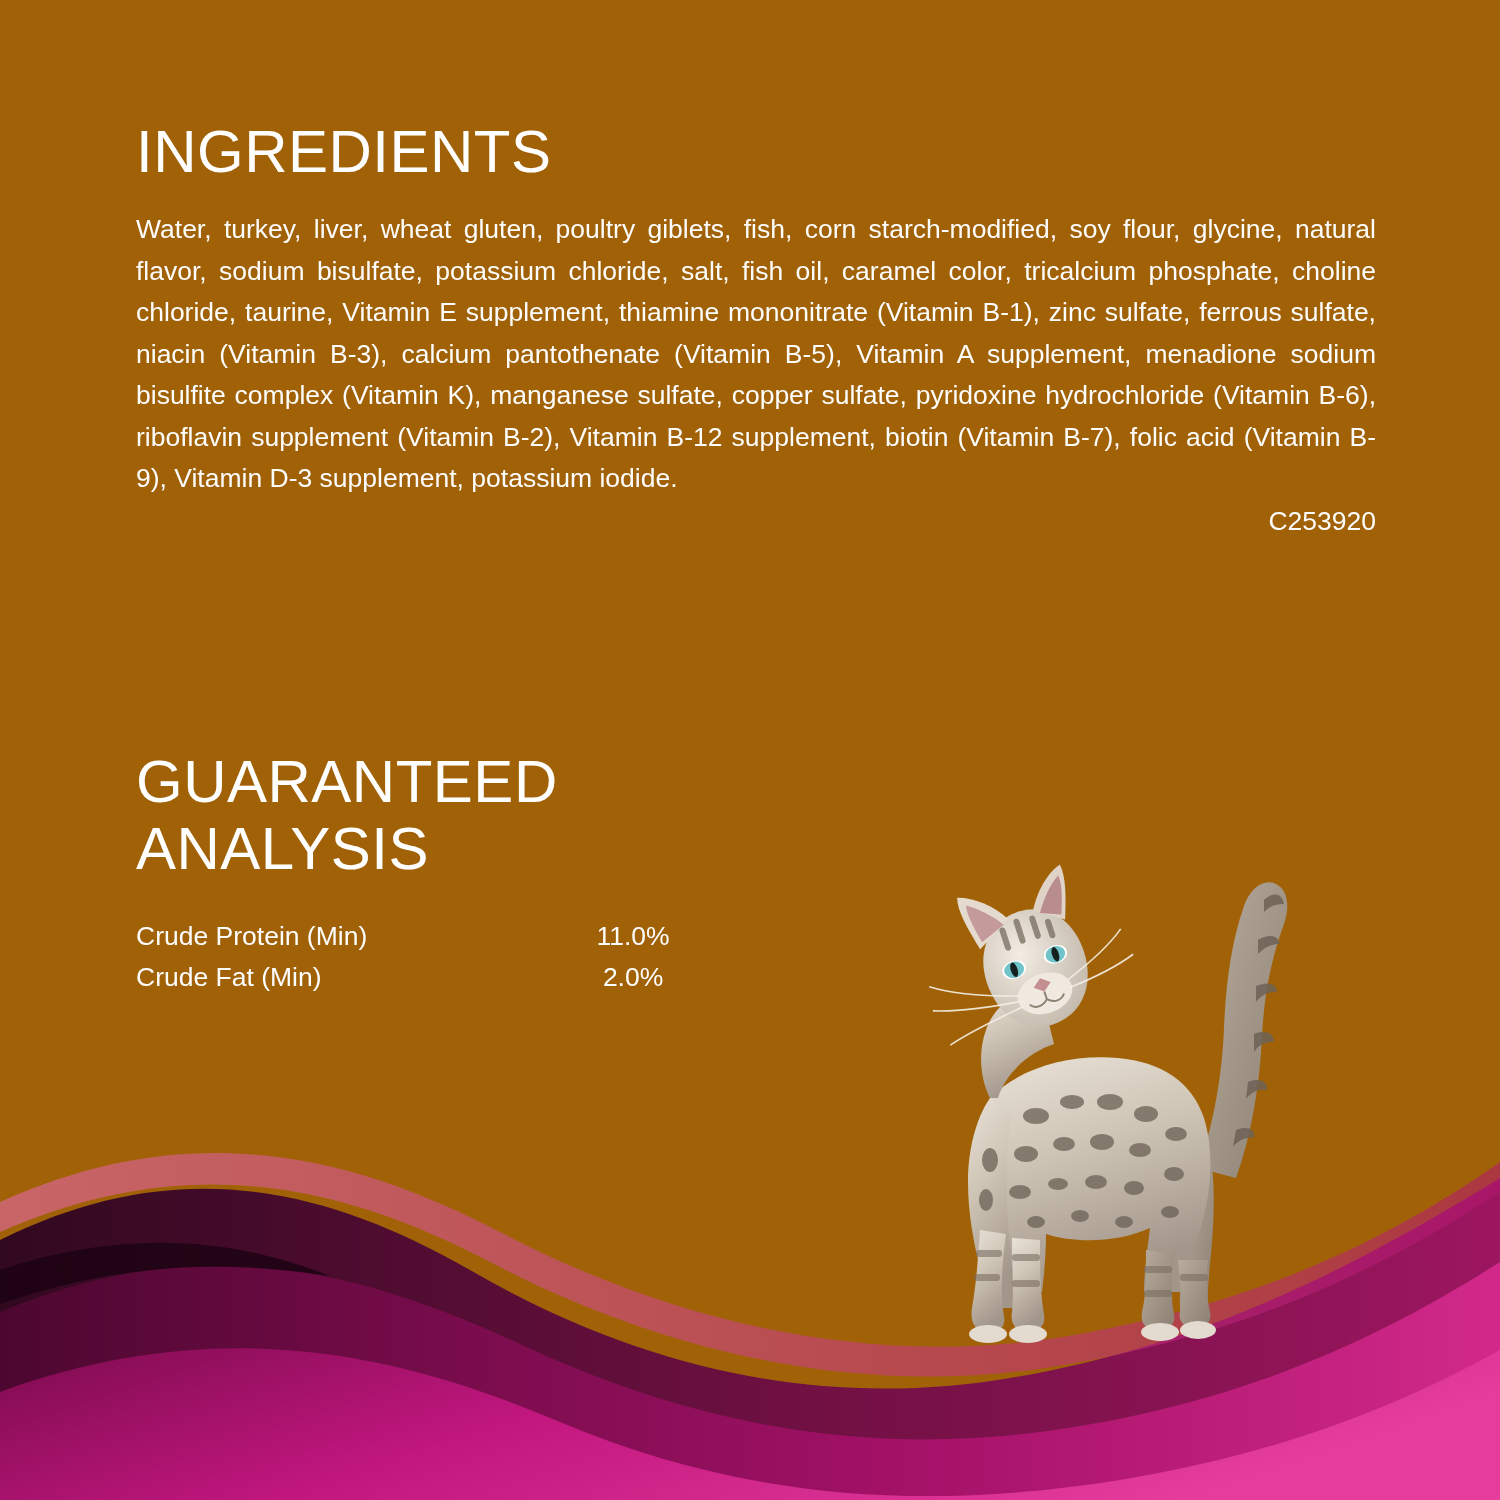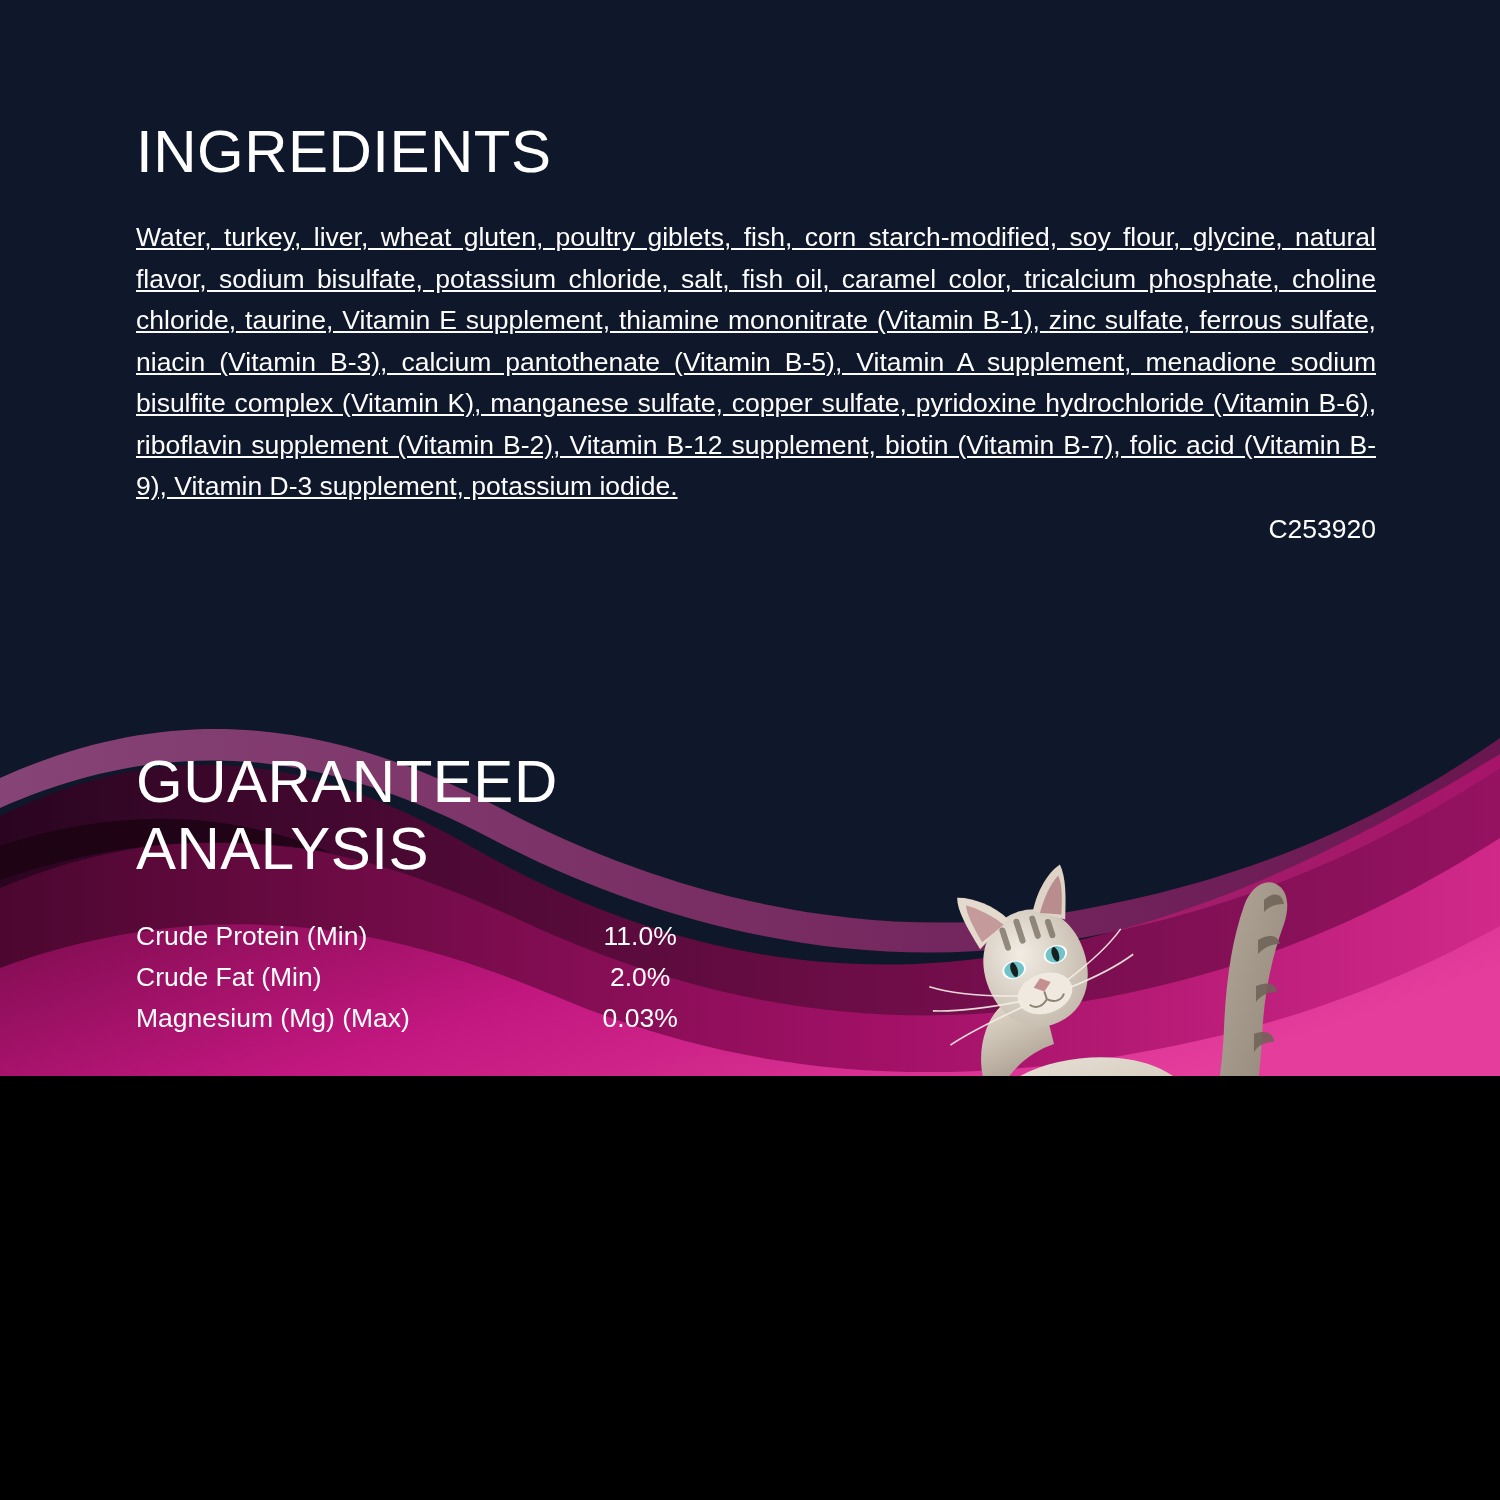--- a/index.html
+++ b/index.html
@@ -14,22 +14,22 @@
   body {
     font-family: "Liberation Sans", sans-serif;
     color: #ffffff;
     position: relative;
   }
 
   #label {
     position: absolute;
     inset: 0;
     width: 1500px;
-    height: 1076px;
-    background: #0f172a;
+    height: 1500px;
+    background: #a16207;
     overflow: hidden;
   }
 
   
   .swoosh-layer {
     position: absolute;
     left: 0;
     bottom: 0;
     width: 1500px;
     height: 560px;
@@ -55,28 +55,27 @@
   #ingredients-section {
     position: absolute;
     left: 136px;
     top: 118px;
     width: 1240px;
   }
   #ingredients-title {
     font-size: 60px;
   }
   #ingredients-body {
-    margin-top: 32px;
+    margin-top: 24px;
     font-size: 26.5px;
     line-height: 41.5px;
     text-align: justify;
     text-justify: inter-word;
     color: #fdfdfd;
     font-weight: 400;
-    text-decoration: underline;
   }
   #ingredients-code {
     margin-top: 1px;
     font-size: 26.5px;
     line-height: 41.5px;
     text-align: right;
     color: #fdfdfd;
   }
 
   #analysis-section {
@@ -180,24 +179,20 @@
       <table id="analysis-table">
         <tbody>
           <tr>
             <td class="nutrient">Crude Protein (Min)</td>
             <td class="value">11.0%</td>
           </tr>
           <tr>
             <td class="nutrient">Crude Fat (Min)</td>
             <td class="value">2.0%</td>
           </tr>
-          <tr>
-            <td class="nutrient">Magnesium (Mg) (Max)</td>
-            <td class="value">0.03%</td>
-          </tr>
         </tbody>
       </table>
 
     </section>
 
     <figure id="cat-figure">
       <svg width="480" height="530" viewBox="0 0 480 530" xmlns="http://www.w3.org/2000/svg">
         <defs>
           <linearGradient id="fur" x1="0" y1="0" x2="0.3" y2="1">
             <stop offset="0%" stop-color="#e9e2d8"></stop>

